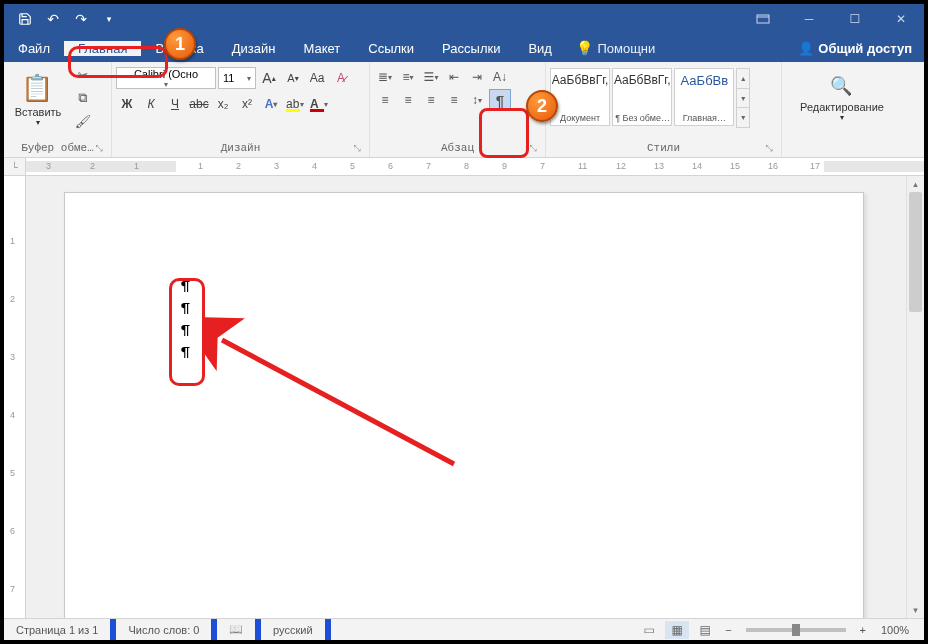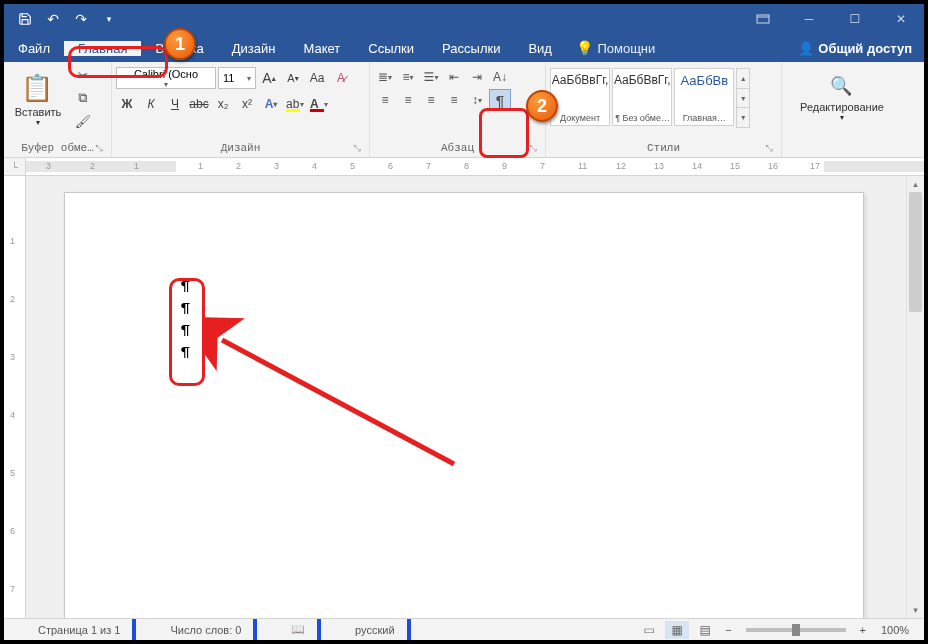--- a/index.html
+++ b/index.html
@@ -78,21 +78,21 @@
 .page-content { padding: 82px 0 0 116px; font-family: Calibri, sans-serif; font-size: 16px; line-height: 22px; }
 .pilcrow-mark { display: block; font-size: 15px; color: #000; }
 
 
 .vscroll { position: absolute; right: 0; top: 172px; bottom: 22px; width: 18px; background: #f0f0f0; border-left: 1px solid #e0e0e0; }
 .vscroll-thumb { position: absolute; left: 2px; right: 2px; top: 16px; height: 120px; background: #cdcdcd; border-radius: 2px; }
 .vscroll-arr { position: absolute; left: 0; right: 0; height: 16px; display: flex; align-items: center; justify-content: center; font-size: 9px; color: #777; }
 
 
 .status-bar { position: absolute; left: 0; right: 0; bottom: 0; height: 22px; background: #f3f3f3; border-top: 1px solid #d4d4d4; display: flex; align-items: center; font-size: 11px; color: #555; }
-.status-item { padding: 0 12px; border-right: 4px solid #1d4ed8; height: 100%; display: flex; align-items: center; margin-left: 22px; }
+.status-item { padding: 0 12px; border-right: 6px solid #1d4ed8; height: 100%; display: flex; align-items: center; }
 .status-right { margin-left: auto; display: flex; align-items: center; gap: 4px; padding-right: 8px; }
 .view-btn { width: 24px; height: 18px; display: flex; align-items: center; justify-content: center; font-size: 12px; color: #666; }
 .view-btn.active { background: #d8e4f2; }
 .zoom-slider { width: 100px; height: 4px; background: #c0c0c0; position: relative; margin: 0 6px; }
 .zoom-thumb { position: absolute; left: 50%; top: -4px; width: 8px; height: 12px; background: #888; transform: translateX(-50%); }
 
 
 .callout { position: absolute; width: 32px; height: 32px; border-radius: 50%; background: radial-gradient(circle at 35% 30%, #ff9a3c, #e75b0b); border: 2px solid #b94500; color: #fff; font-weight: bold; font-size: 18px; display: flex; align-items: center; justify-content: center; box-shadow: 1px 2px 3px rgba(0,0,0,0.4); z-index: 50; }
 .red-box { position: absolute; border: 3px solid #e62020; border-radius: 10px; z-index: 40; pointer-events: none; }
 .arrow-svg { position: absolute; z-index: 45; pointer-events: none; }

